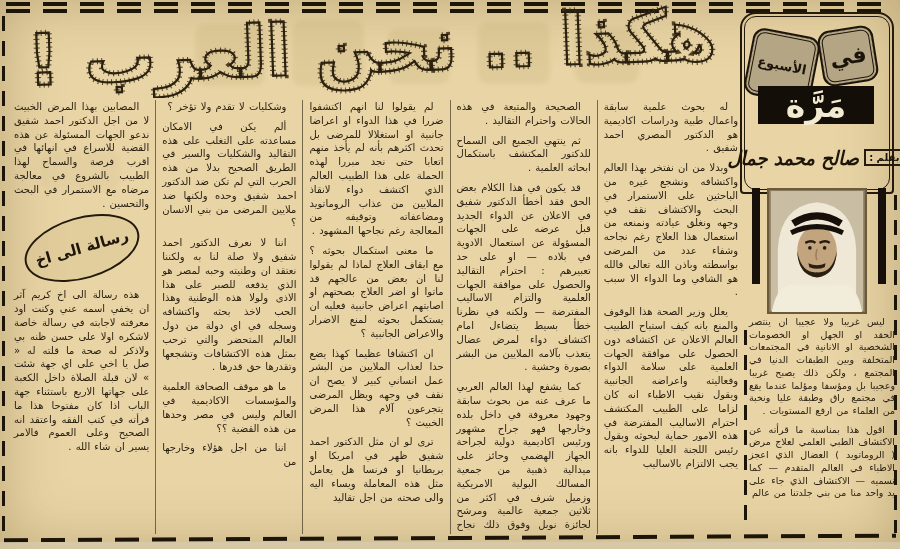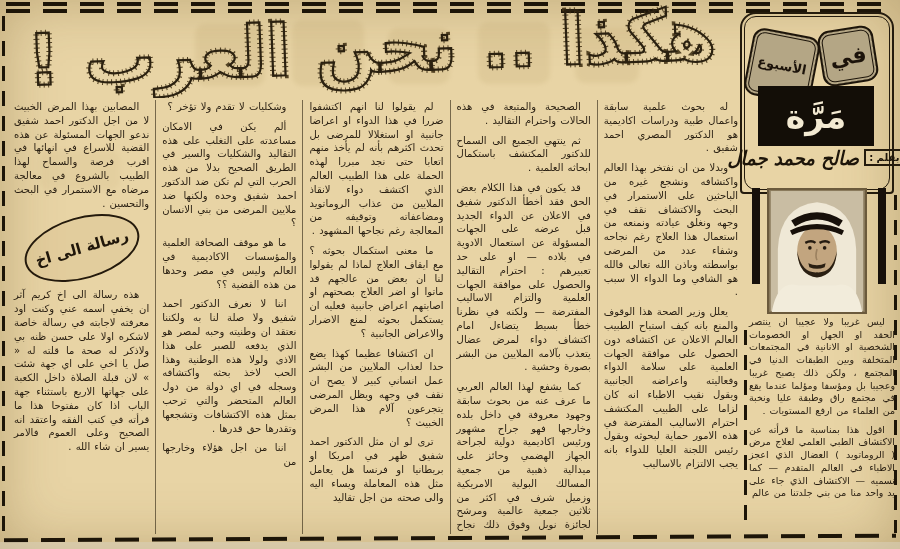--- a/index.html
+++ b/index.html
@@ -27,21 +27,21 @@
   .t-line{fill:none;stroke:#2b2110;stroke-width:2.2;}
   
   .hdr-frame{right:6px;top:12px;width:150px;height:178px;border:2px solid #241b0d;
     border-radius:16px 16px 4px 4px;}
   .hdr-frame::before{content:"";position:absolute;inset:2px;border:1px solid #241b0d;border-radius:12px;}
   .badge{position:absolute;background:#b4a685;border:2px solid #1d150a;border-radius:12px;
     box-shadow:inset 0 0 0 2px #b4a685, inset 0 0 0 3px #1d150a;
     display:flex;align-items:center;justify-content:center;color:#1c130a;font-weight:bold;text-align:center;}
   .badge-in{left:78px;top:14px;width:52px;height:52px;font-size:22px;transform:rotate(-9deg);}
   .badge-week{left:6px;top:18px;width:60px;height:60px;font-size:13px;transform:rotate(11deg);line-height:1.1;padding:2px;}
-  .once-box{position:absolute;left:16px;top:72px;width:116px;height:60px;background:#130e07;
+  .once-box{position:absolute;left:16px;top:72px;width:116px;height:38px;background:#130e07;
     color:#f3ead2;display:flex;align-items:center;justify-content:center;
     font-size:33px;font-weight:bold;}
   .byline{position:absolute;left:2px;top:133px;width:144px;display:flex;align-items:center;
     justify-content:center;gap:5px;color:#1d150a;}
   .byline .lbl{border:2px solid #241b0d;padding:1px 3px;font-size:10px;font-weight:bold;white-space:nowrap;}
   .byline .name{font-size:18px;font-weight:bold;font-style:italic;letter-spacing:-1px;white-space:nowrap;transform:scaleY(1.08);}
   
   .photo-wrap{right:6px;top:186px;width:150px;height:128px;}
   .photo-bar{position:absolute;top:2px;width:8px;height:96px;background:#17100a;}
   .photo{position:absolute;left:23px;top:2px;width:96px;height:122px;border:2px solid #6b5a3c;
@@ -150,22 +150,22 @@
   </div>
   <div class="bodycol">
     <p>لم يقولوا لنا انهم اكتشفوا ضررا في هذا الدواء او اعراضا جانبية او استغلالا للمرضى بل تحدث اكثرهم بأنه لم يأخذ منهم اتعابا حتى نجد مبررا لهذه الحملة على هذا الطبيب العالم الذي اكتشف دواء لانقاذ الملايين من عذاب الروماتويد ومضاعفاته وتوقيفه من المعالجة رغم نجاحها المشهود .</p>
     <p>ما معنى استكمال بحوثه ؟ مع ايقاف العلاج لماذا لم يقولوا لنا ان بعض من عالجهم قد ماتوا او اضر العلاج بصحتهم او اصابتهم اعراض جانبية فعليه ان يستكمل بحوثه لمنع الاضرار والاعراض الجانبية ؟</p>
     <p>ان اكتشافا عظيما كهذا يضع حدا لعذاب الملايين من البشر عمل انساني كبير لا يصح ان نقف في وجهه ويظل المرضى يتجرعون آلام هذا المرض الخبيث ؟</p>
     <p>ترى لو ان مثل الدكتور احمد شفيق ظهر في امريكا او بريطانيا او فرنسا هل يعامل مثل هذه المعاملة ويساء اليه والى صحته من اجل تقاليد</p>
   </div>
   <div class="bodycol">
     <p>وشكليات لا تقدم ولا تؤخر ؟</p>
     <p>ألم يكن في الامكان مساعدته على التغلب على هذه التقاليد والشكليات والسير في الطريق الصحيح بدلا من هذه الحرب التي لم تكن ضد الدكتور احمد شفيق وحده ولكنها ضد ملايين المرضى من بني الانسان ؟</p>
+    <p>اننا لا نعرف الدكتور احمد شفيق ولا صلة لنا به ولكننا نعتقد ان وطنيته وحبه لمصر هو الذي يدفعه للصبر على هذا الاذى ولولا هذه الوطنية وهذا الحب لاخذ بحثه واكتشافه وسجله في اي دولة من دول العالم المتحضر والتي ترحب بمثل هذه الاكتشافات وتشجعها وتقدرها حق قدرها .</p>
     <p>ما هو موقف الصحافة العلمية والمؤسسات الاكاديمية في العالم وليس في مصر وحدها من هذه القضية ؟؟</p>
-    <p>اننا لا نعرف الدكتور احمد شفيق ولا صلة لنا به ولكننا نعتقد ان وطنيته وحبه لمصر هو الذي يدفعه للصبر على هذا الاذى ولولا هذه الوطنية وهذا الحب لاخذ بحثه واكتشافه وسجله في اي دولة من دول العالم المتحضر والتي ترحب بمثل هذه الاكتشافات وتشجعها وتقدرها حق قدرها .</p>
     <p>اننا من اجل هؤلاء وخارجها من</p>
   </div>
   <div class="bodycol">
     <p>المصابين بهذا المرض الخبيث لا من اجل الدكتور احمد شفيق ندعو الجهات المسئولة عن هذه القضية للاسراع في انهائها في اقرب فرصة والسماح لهذا الطبيب بالشروع في معالجة مرضاه مع الاستمرار في البحث والتحسين .</p>
     <div class="stamp">
       <span>رسالة الى اخ</span>
     </div>
     <p>هذه رسالة الى اخ كريم آثر ان يخفي اسمه عني وكنت اود معرفته لاجابته في رسالة خاصة لاشكره اولا على حسن ظنه بي ولاذكر له صحة ما قلته له « صل يا اخي على اي جهة شئت » لان قبلة الصلاة داخل الكعبة على جهاتها الاربع باستثناء جهة الباب اذا كان مفتوحا هذا ما قرأته في كتب الفقه واعتقد انه الصحيح وعلى العموم فالامر يسير ان شاء الله .</p>
   </div>
 </div>

